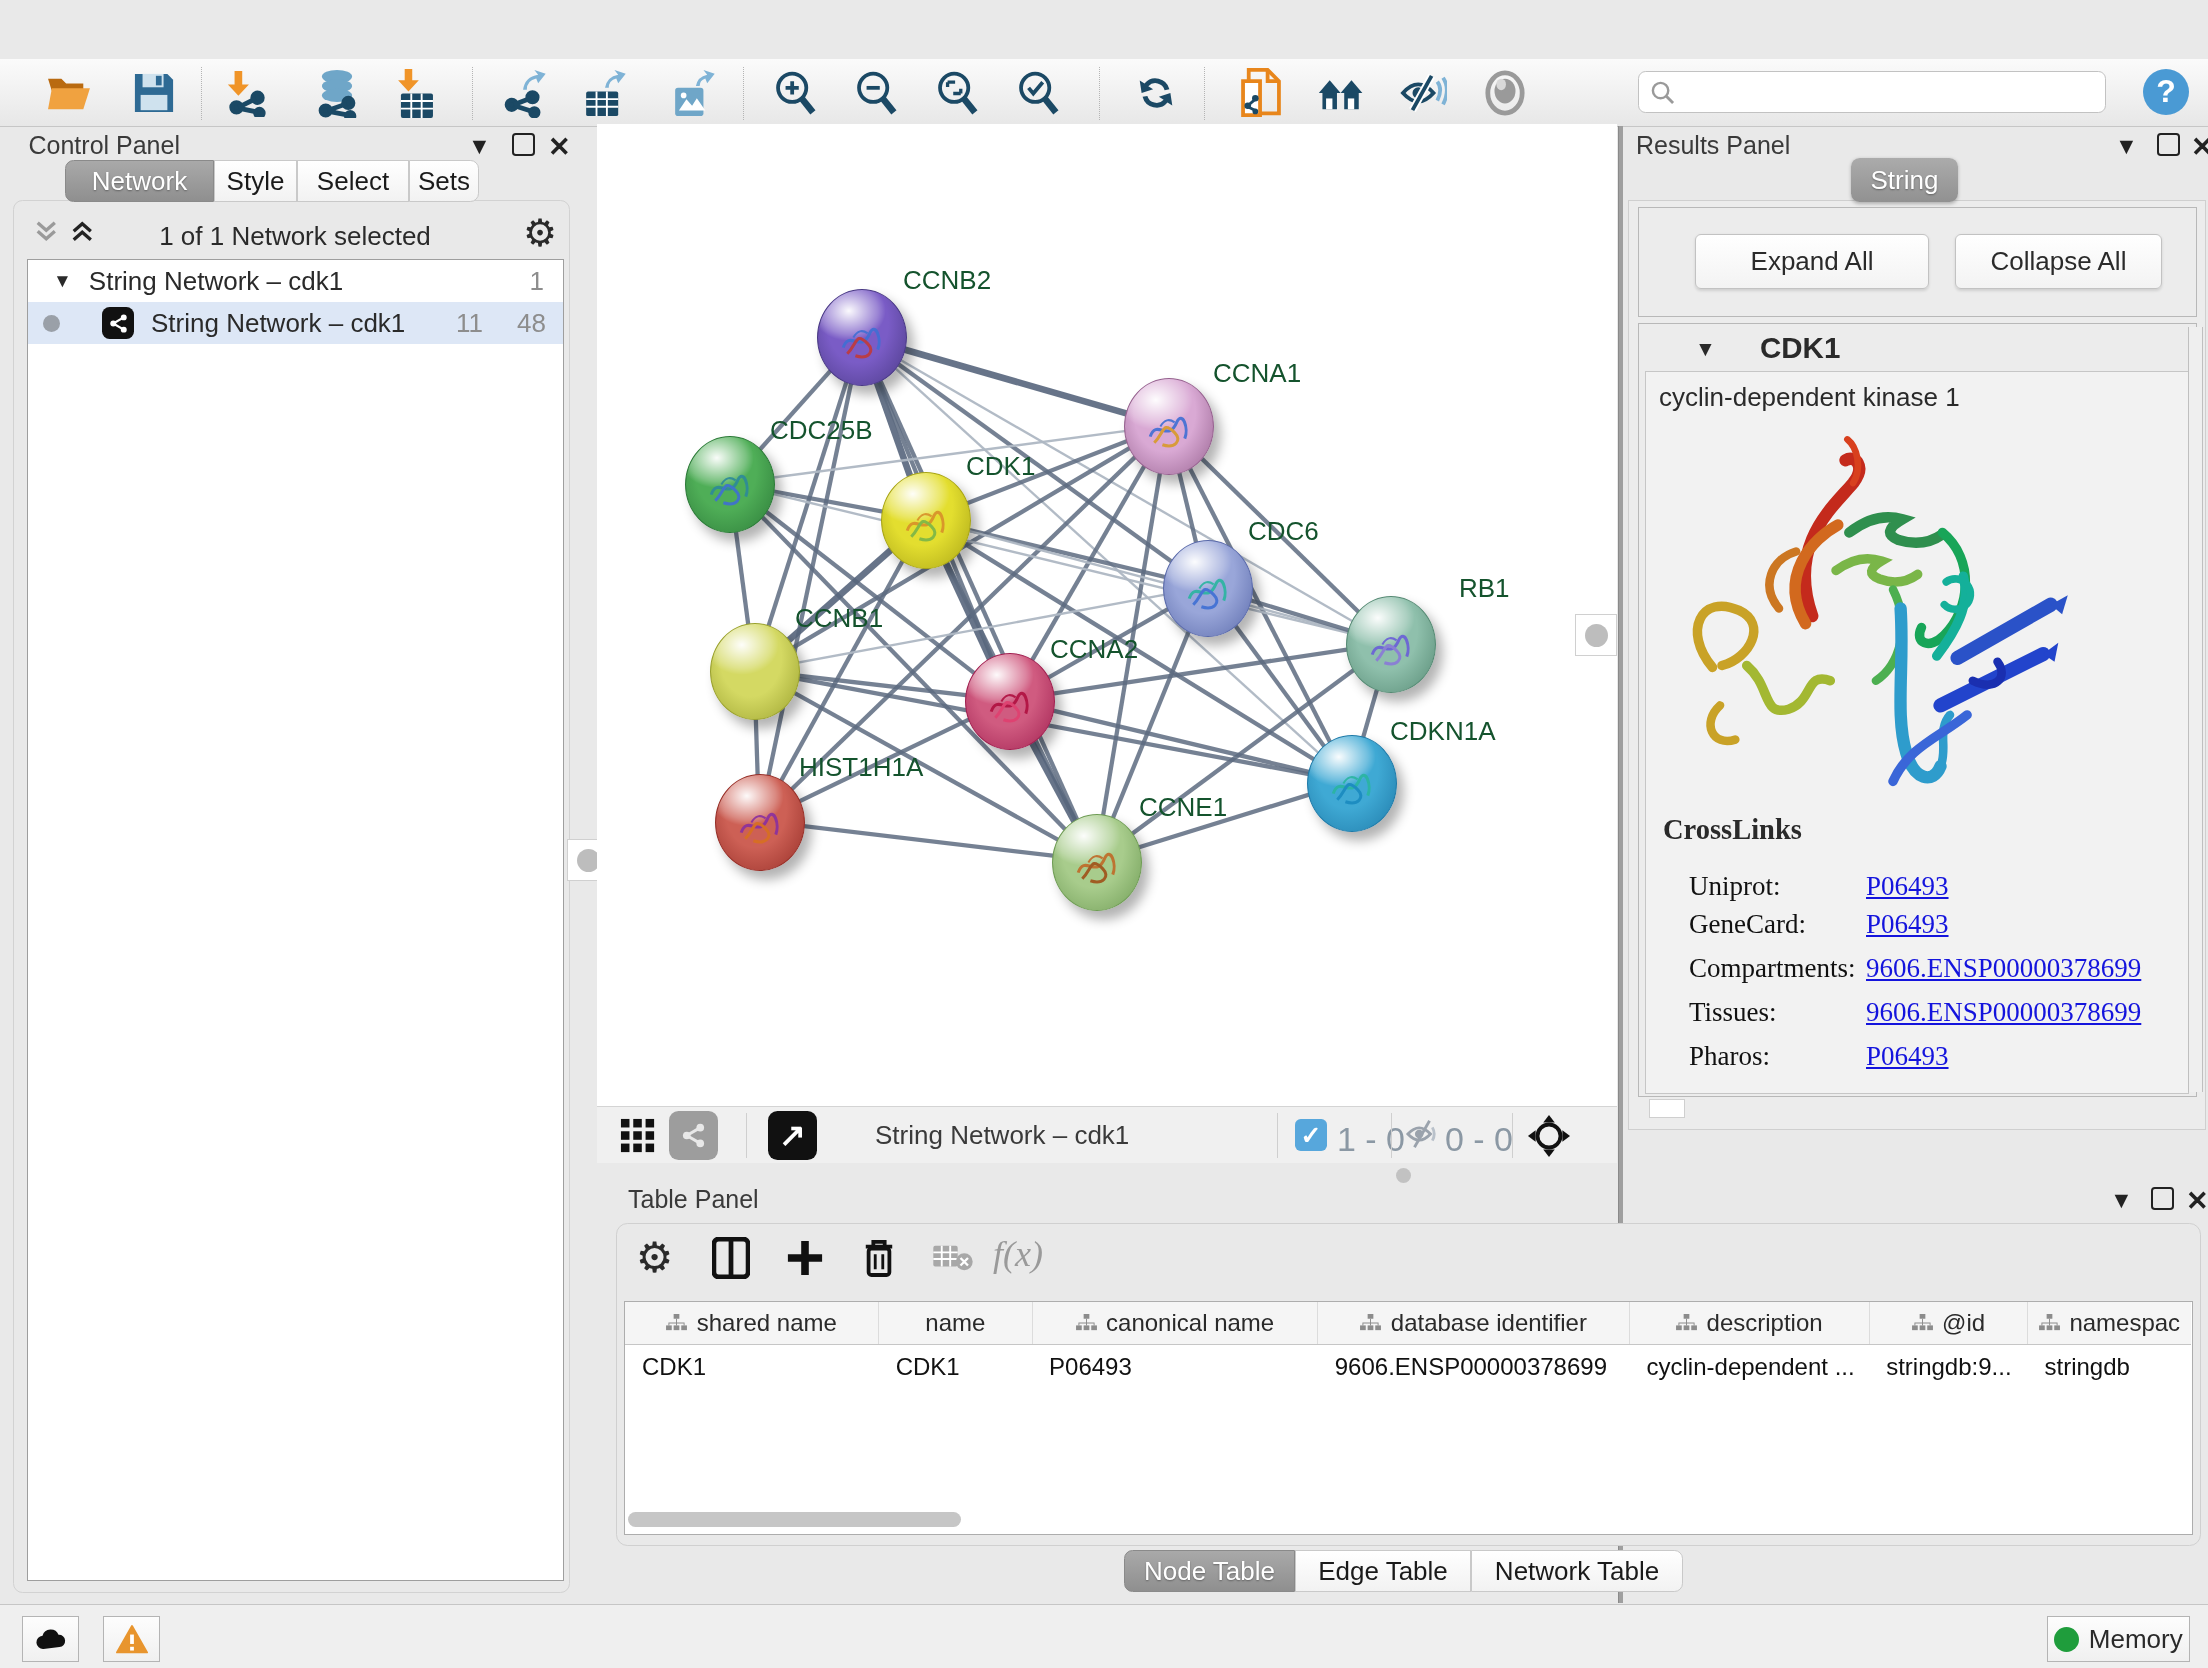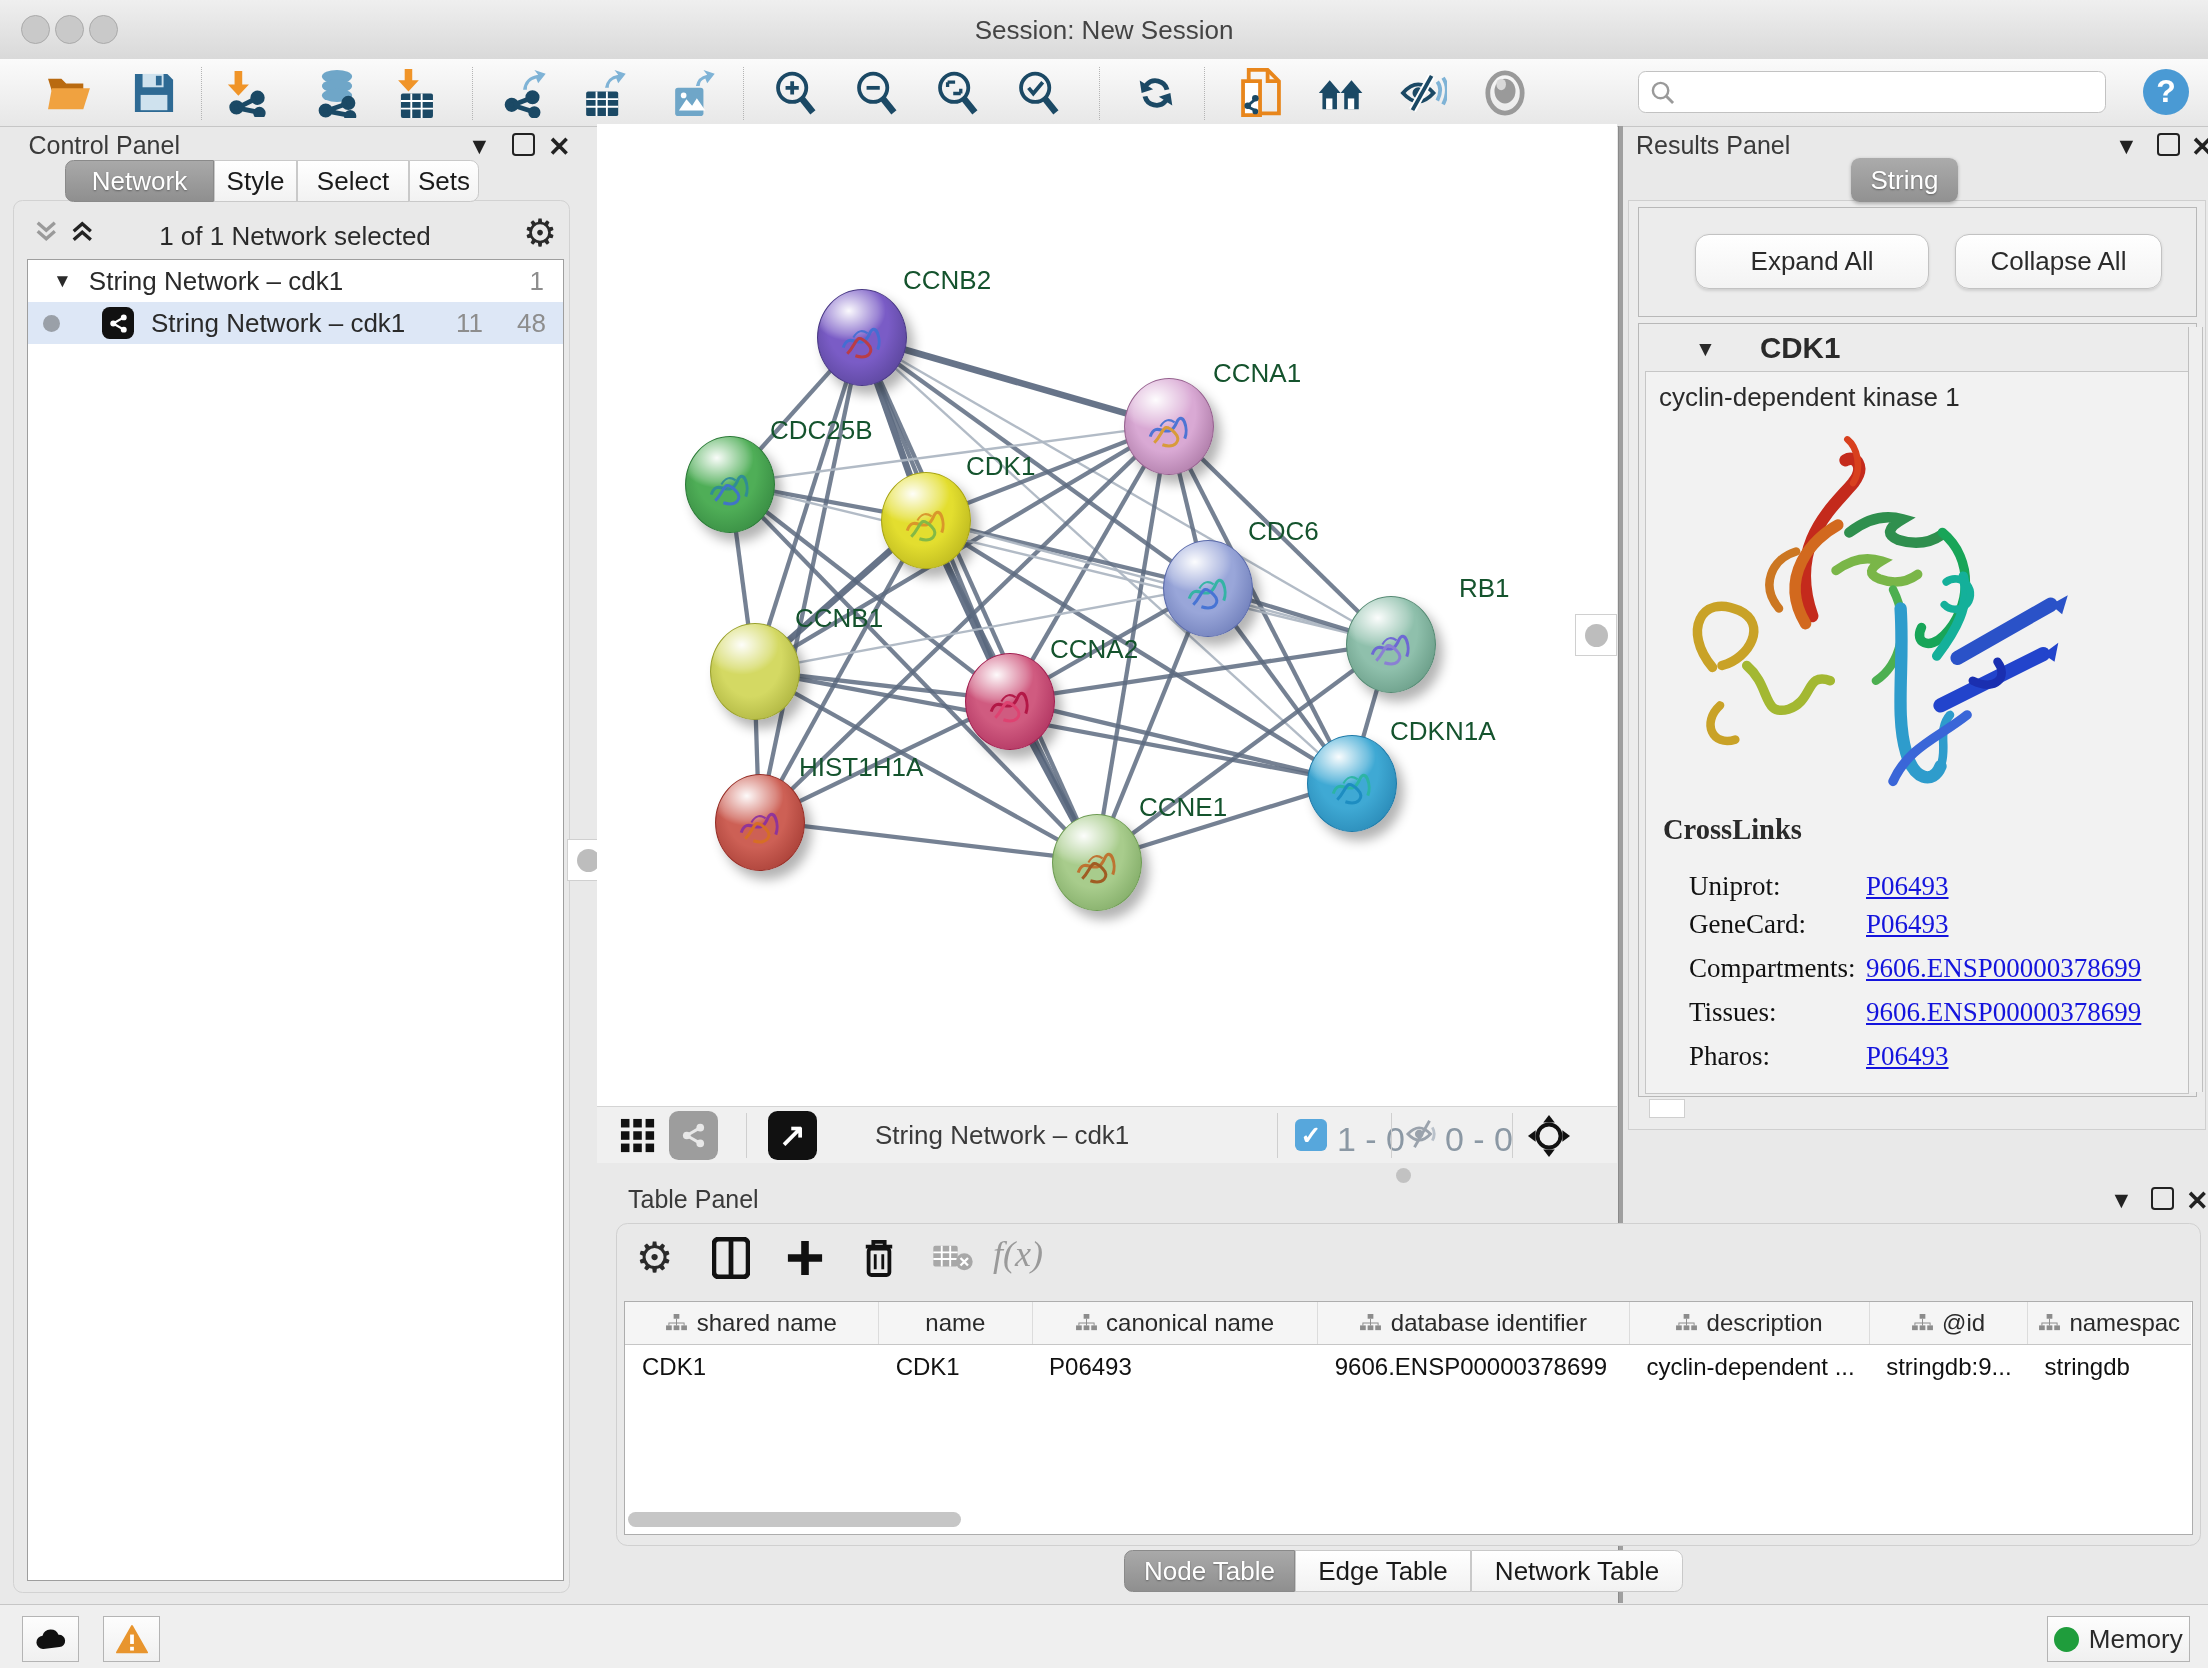--- a/index.html
+++ b/index.html
@@ -33,21 +33,21 @@
   .netbar{left:597px;top:1106px;width:1020px;height:56px;background:#f0f0f0;border-top:1px solid #d4d4d4;}
   .nbsep{top:5.7px;width:0;height:45px;border-left:1px solid #cfcfcf;}
   .blackchip{width:49px;height:49px;background:#111;border-radius:9.5px;color:#fff;display:flex;align-items:center;justify-content:center;font-size:32px;font-weight:bold;}
   .ctr{font-size:34px;color:#8b98a4;top:13.3px;}
   .chk{width:32px;height:32px;background:#57a7dc;border-radius:5.7px;color:#fff;font-size:25px;font-weight:bold;display:flex;align-items:center;justify-content:center;}
   
   .vdivider{left:1618px;top:126px;width:3.8px;height:1477px;background:#9f9f9f;border-left:1px solid #8a8a8a;}
   .rp-outer{left:1628px;top:200px;width:576px;height:928px;background:#ececec;border:1.9px solid #cfcfcf;}
   .stringpill{left:1851px;top:158px;width:107px;height:44px;border-radius:8.6px;background:linear-gradient(#ababab,#919191);color:#fff;font-size:26px;display:flex;align-items:center;justify-content:center;text-shadow:0 1px 1.9px rgba(0,0,0,.35);box-shadow:0 1.9px 3.8px rgba(0,0,0,.25);}
   .rp-btnbox{left:1638px;top:207px;width:557px;height:108px;border:1.9px solid #b8b8b8;background:#ececec;}
-  .rbtn{height:53px;background:linear-gradient(#fff,#f3f3f3);border:1px solid #c2c2c2;border-radius:14px;font-size:26px;display:flex;align-items:center;justify-content:center;box-shadow:0 1.9px 2.9px rgba(0,0,0,.12);text-align:right;}
+  .rbtn{height:53px;background:linear-gradient(#fff,#f3f3f3);border:1px solid #c2c2c2;border-radius:6px;font-size:26px;display:flex;align-items:center;justify-content:center;box-shadow:0 1.9px 2.9px rgba(0,0,0,.12);text-align:right;}
   .rp-section{left:1638px;top:323px;width:557px;height:772px;border:1.9px solid #b8b8b8;background:#ececec;}
   .rp-inner{left:1645px;top:371px;width:542px;height:721px;border:1px solid #c6c6c6;background:#f2f2f2;}
   .serif{font-family:"Liberation Serif",serif;}
   .xl-label{font-size:27px;color:#111;}
   .xl-link{font-size:27px;color:#1414dd;text-decoration:underline;}
   .rp-scroll{left:2188px;top:327px;width:13.3px;height:765px;background:#efefef;border-left:1px solid #bfbfbf;border-right:1px solid #bfbfbf;}
   
   .tp-outer{left:616px;top:1223px;width:1583px;height:321px;background:#e9e9e9;border:1.9px solid #d0d0d0;border-radius:11.4px;}
   .tpi{top:1233px;width:49px;height:49px;display:flex;align-items:center;justify-content:center;}
   .dtable{left:624px;top:1301px;width:1569px;height:234px;background:#fff;border:1.9px solid #adadad;box-sizing:border-box;overflow:hidden;}
@@ -61,26 +61,20 @@
   .statusbar{left:0;top:1604px;width:2208px;height:65px;background:#efefef;border-top:1.9px solid #c6c6c6;}
   .sbtn{top:11.4px;height:44px;background:linear-gradient(#fdfdfd,#f0f0f0);border:1.9px solid #b4b4b4;display:flex;align-items:center;justify-content:center;}
   .dot{border-radius:50%;}
   .handle{background:#fff;border:1px solid #d0d0d0;display:flex;align-items:center;justify-content:center;}
 </style>
 </head>
 <body>
 
 <div class="app">
 
-  <div class="abs titlebar">
-    <div class="abs tl" style="left:21px"></div>
-    <div class="abs tl" style="left:55px"></div>
-    <div class="abs tl" style="left:89px"></div>
-    <div class="abs title">Session: New Session</div>
-  </div>
 
   <div class="abs toolbar">
     <div class="abs tbi" style="left:44px">
       <svg width="46" height="40" viewBox="0 0 48 42">
           <path d="M2 6 h14 l5 5 h18 v8 H6 z" fill="#b96a10"></path>
           <path d="M6 16 h40 l-7 22 H2 z" fill="#f0a240"></path>
         </svg>
     </div>
     <div class="abs tbi" style="left:129px">
       <svg width="42" height="42" viewBox="0 0 44 44">

